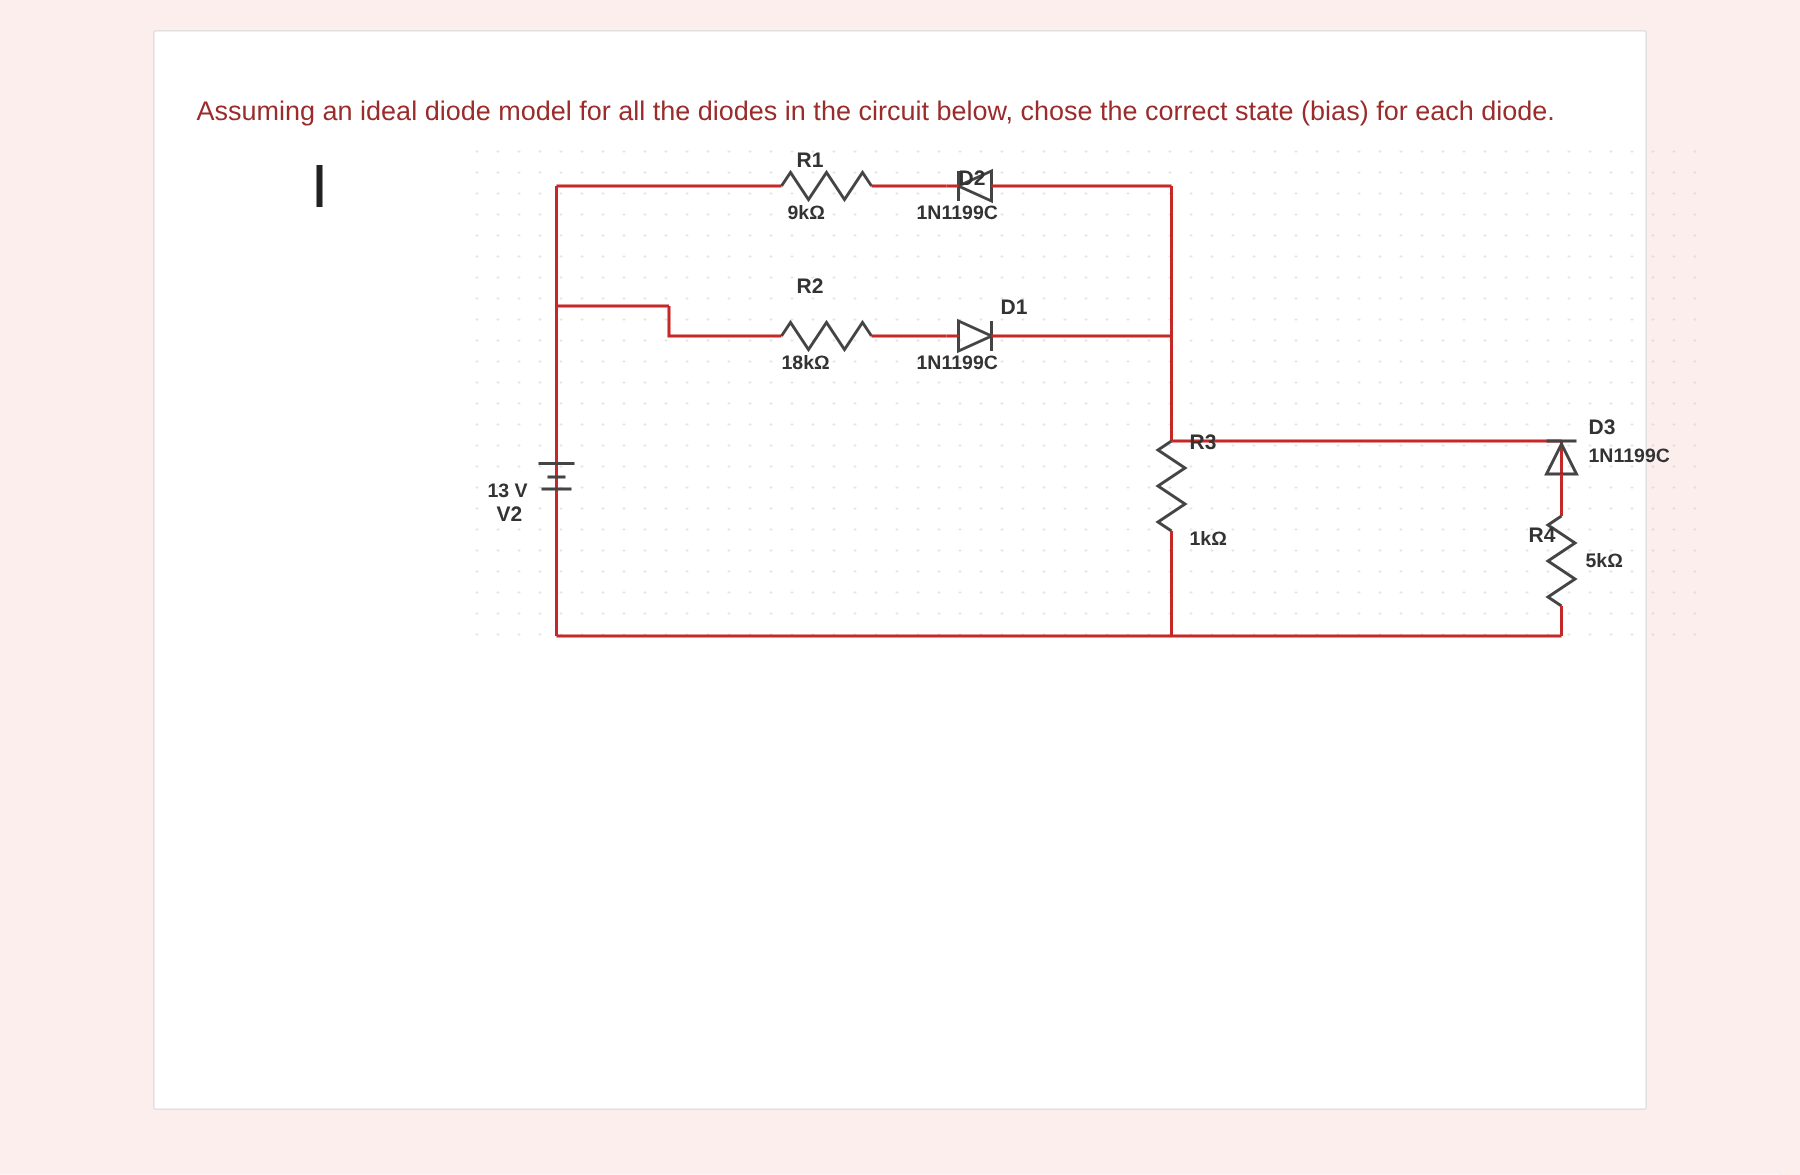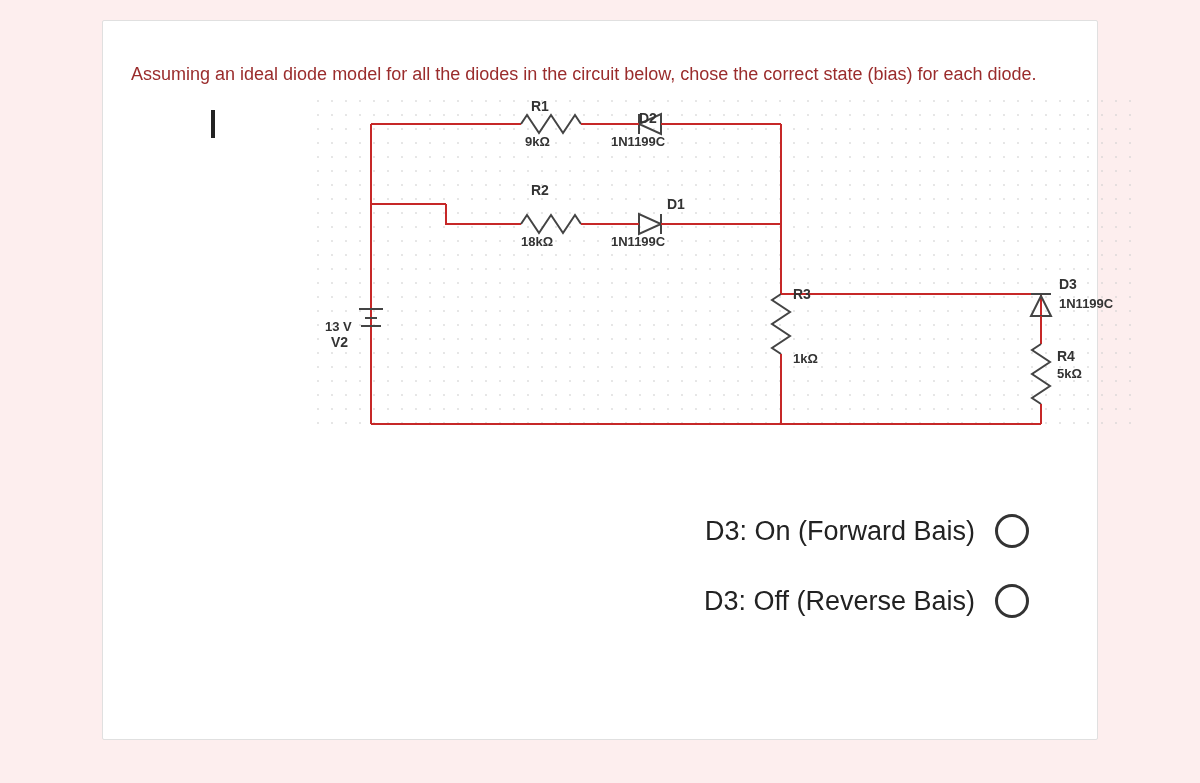--- a/index.html
+++ b/index.html
@@ -158,31 +158,21 @@
 
     <div class="label" style="left:476px; top:102px;text-align:center;">D1</div>
     <div class="label small" style="left:420px; top:140px;">1N1199C</div>
 
     <div class="label" style="left:602px; top:192px;text-align:right;">R3</div>
     <div class="label small" style="left:602px; top:209px;margin-top:48px;">1kΩ</div>
 
     <div class="label" style="left:868px; top:182px;">D3</div>
     <div class="label small" style="left:868px; top:202px;">1N1199C</div>
 
-    <div class="label" style="left:866px; top:254px;">R4</div>
+    <div class="label" style="left:828px; top:254px;">R4</div>
     <div class="label small" style="left:866px; top:272px;">5kΩ</div>
 
     <div class="label" style="left:140px; top:208px;margin-top:32px;">V2</div>
     <div class="label small" style="left:134px; top:225px;">13 V</div>
   </div>
 
-  <div class="answers">
-    <div class="answer-row">
-      <span class="answer-text">D3: On (Forward Bais)</span>
-      <span class="radio"></span>
-    </div>
-    <div class="answer-row">
-      <span class="answer-text">D3: Off (Reverse Bais)</span>
-      <span class="radio"></span>
-    </div>
-  </div>
 
 </div>
 
 </body></html>

